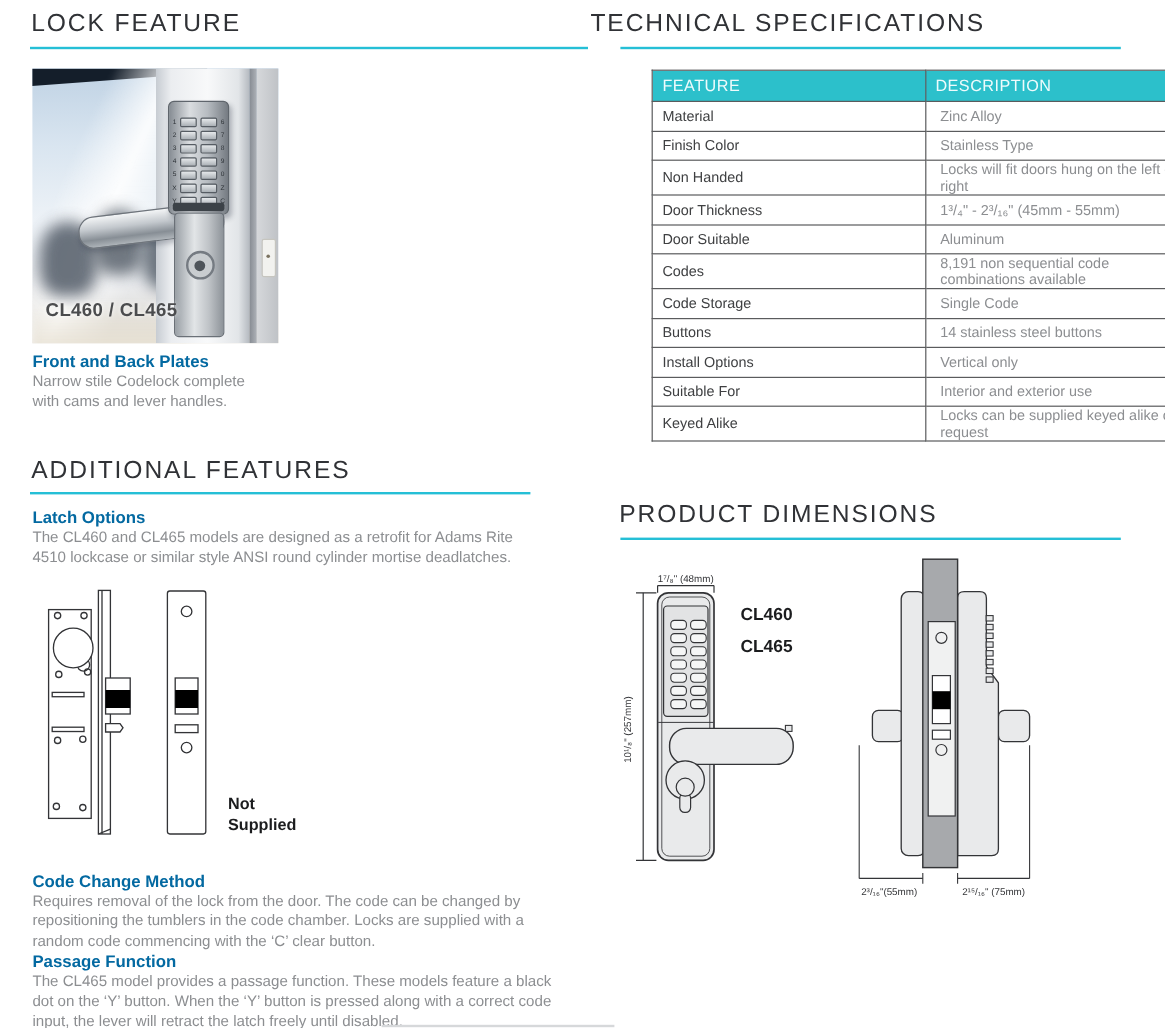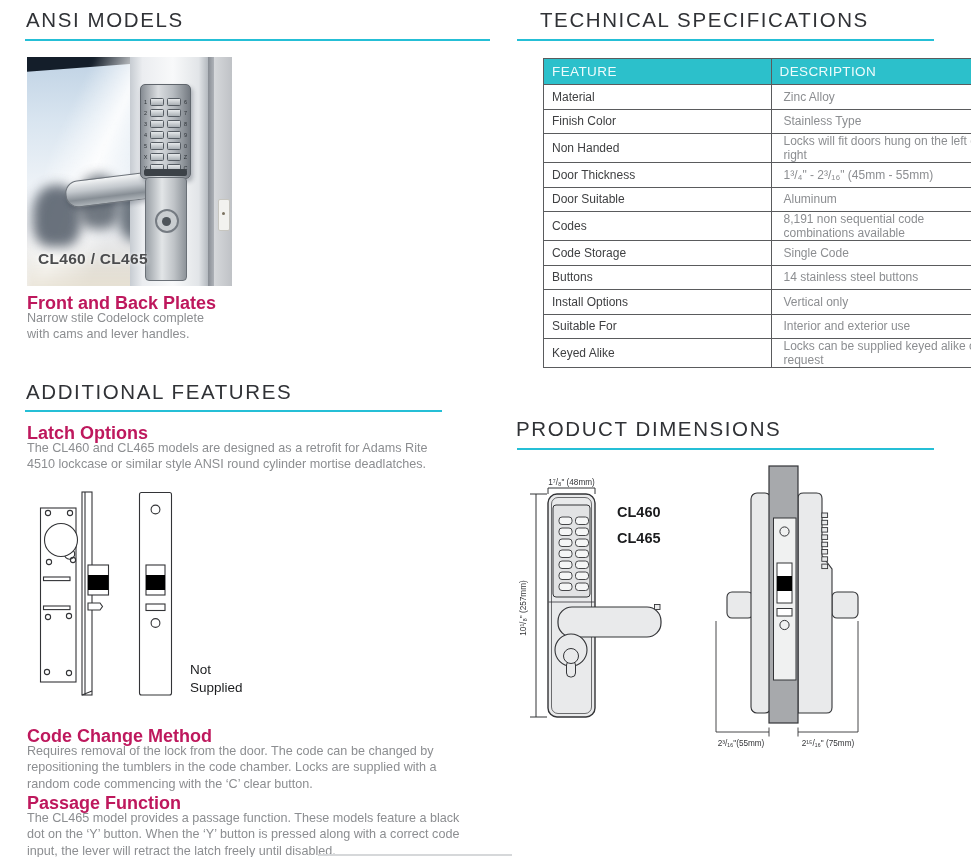--- a/index.html
+++ b/index.html
@@ -1,21 +1,21 @@
 <!DOCTYPE html>
 <html><head>
 <meta charset="utf-8">
 <style>
   html,body{margin:0;padding:0;background:#ffffff;}
   body{width:971px;height:857px;position:relative;overflow:hidden;
        font-family:"Liberation Sans","DejaVu Sans",sans-serif;color:#303236;}
   .abs{position:absolute;}
   .sec-title{font-size:20.5px;letter-spacing:1.6px;color:#303236;font-weight:400;white-space:nowrap;}
   .rule{height:2px;background:#25bfd6;}
-  .subhead{font-size:18px;font-weight:bold;color:#be185d;}
+  .subhead{font-size:14px;font-weight:bold;color:#0369a1;}
   .body-text{font-size:12.6px;color:#8c8e91;line-height:16.4px;white-space:pre-line;}
   
   .photo{left:27px;top:57px;width:205px;height:229px;overflow:hidden;
          background:linear-gradient(180deg,#bfd2e4 0%,#d9e5f0 28%,#edf2f7 55%,#e9ebee 78%,#ded9cf 100%);}
   .photo .topband{left:-4px;top:0;width:150px;height:15px;background:#141e2a;
          clip-path:polygon(0 0,100% 0,100% 25%,0 100%);}
   .photo .streak{left:18px;top:-10px;width:95px;height:260px;transform:skewX(-16deg);
          background:linear-gradient(100deg,rgba(255,255,255,0) 12%,rgba(255,255,255,.9) 48%,rgba(255,255,255,0) 82%);filter:blur(2px);}
   .chair{filter:blur(6px);border-radius:45% 45% 35% 35%;}
   .floorglow{left:0;top:196px;width:130px;height:40px;background:linear-gradient(180deg,rgba(236,230,218,0),#e8e2d5);filter:blur(3px);}
@@ -50,27 +50,27 @@
   .spec-table th,.spec-table td{border:1px solid #5a5b5d;text-align:left;vertical-align:middle;}
   .spec-table th{background:#2cc0cb;color:#eefbfc;font-weight:400;font-size:13.5px;letter-spacing:.4px;height:25px;padding:0 0 0 8px;}
   .spec-table td{height:23.5px;font-size:12px;padding:0 4px 0 8px;}
   .spec-table td:first-child{color:#3f4042;width:110px;}
   .spec-table td:last-child{color:#8c8e91;padding-left:12px;}
   
   svg text{font-family:"Liberation Sans","DejaVu Sans",sans-serif;}
   .draw-stroke{stroke:#333437;fill:none;stroke-width:1.1;}
   #dim-keypad rect{fill:#f5f6f6;stroke:#333437;stroke-width:.9;}
   #dim-teeth rect{fill:#e9eaeb;stroke:#333437;stroke-width:.9;}
-  .not-supplied{left:190px;top:661px;font-size:13.5px;font-weight:normal;color:#1b1c1e;line-height:17.5px;white-space:pre-line;}
+  .not-supplied{left:190px;top:661px;font-size:13.5px;font-weight:bold;color:#1b1c1e;line-height:17.5px;white-space:pre-line;}
   .bottom-line{left:318px;top:854px;width:194px;height:2px;background:#d6d8da;}
 </style>
 </head>
 <body>
 
-<div class="abs sec-title" style="left:26px;top:8px;">ANSI MODELS</div>
+<div class="abs sec-title" style="left:26px;top:8px;">LOCK FEATURE</div>
 <div class="abs rule" style="left:25px;top:39px;width:465px;"></div>
 
 <div class="abs photo">
   <div class="abs topband"></div>
   <div class="abs streak"></div>
   <div class="abs chair" style="left:6px;top:128px;width:48px;height:62px;background:#46505d;opacity:.8;"></div>
   <div class="abs chair" style="left:52px;top:118px;width:40px;height:54px;background:#39434f;opacity:.7;"></div>
   <div class="abs chair" style="left:92px;top:126px;width:44px;height:58px;background:#414c58;opacity:.75;"></div>
   <div class="abs floorglow"></div>
   <div class="abs doorstile"></div>
@@ -192,21 +192,21 @@
 repositioning the tumblers in the code chamber. Locks are supplied with a
 random code commencing with the ‘C’ clear button.</div>
 
 <div class="abs subhead" style="left:27px;top:793px;">Passage Function</div>
 <div class="abs body-text" style="left:27px;top:810px;">The CL465 model provides a passage function. These models feature a black
 dot on the ‘Y’ button. When the ‘Y’ button is pressed along with a correct code
 input, the lever will retract the latch freely until disabled.</div>
 
 <div class="abs bottom-line"></div>
 
-<div class="abs sec-title" style="left:540px;top:8px;">TECHNICAL SPECIFICATIONS</div>
+<div class="abs sec-title" style="left:492px;top:8px;">TECHNICAL SPECIFICATIONS</div>
 <div class="abs rule" style="left:517px;top:39px;width:417px;"></div>
 
 <table class="abs spec-table">
   <thead>
     <tr>
       <th>FEATURE</th>
       <th>DESCRIPTION</th>
     </tr>
   </thead>
   <tbody>

